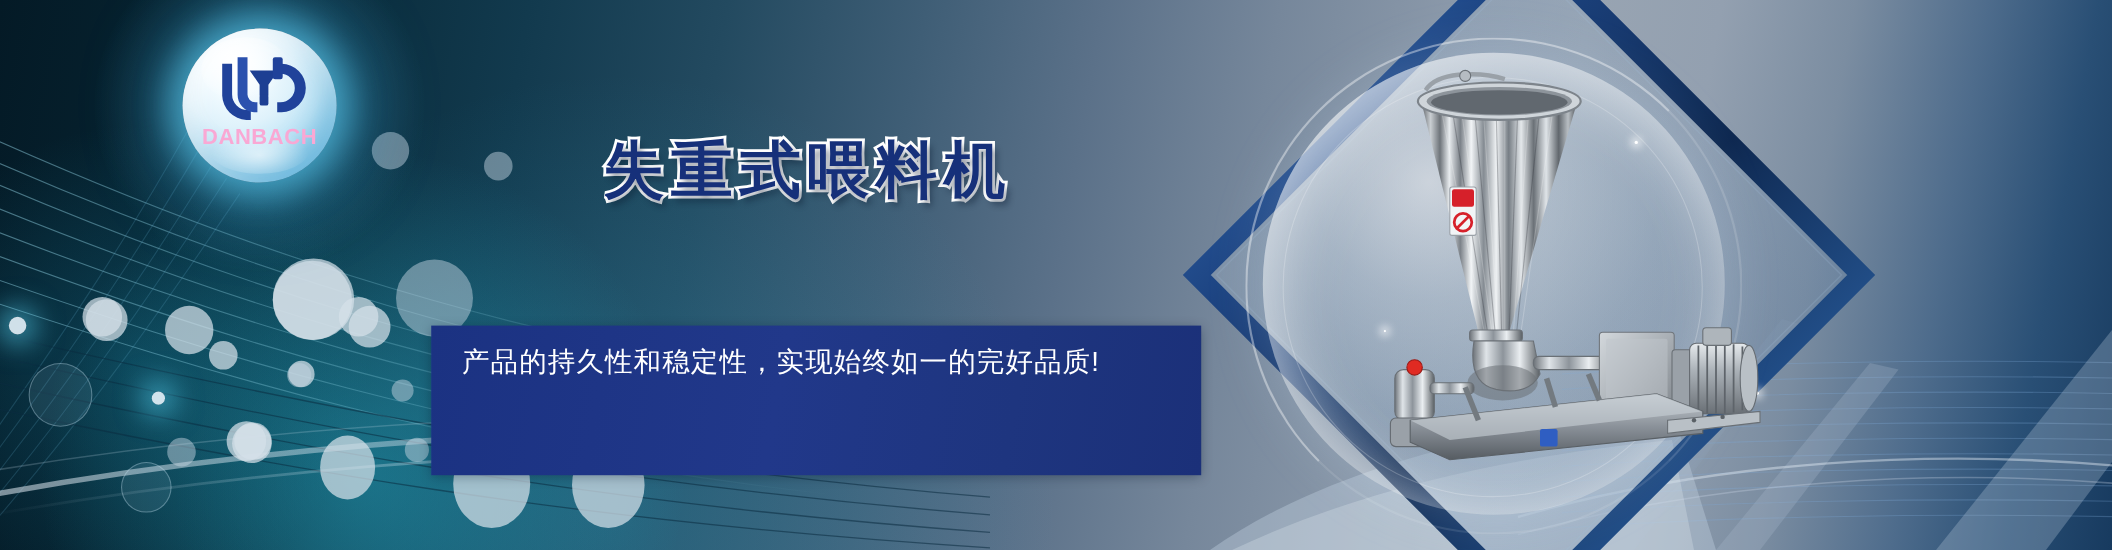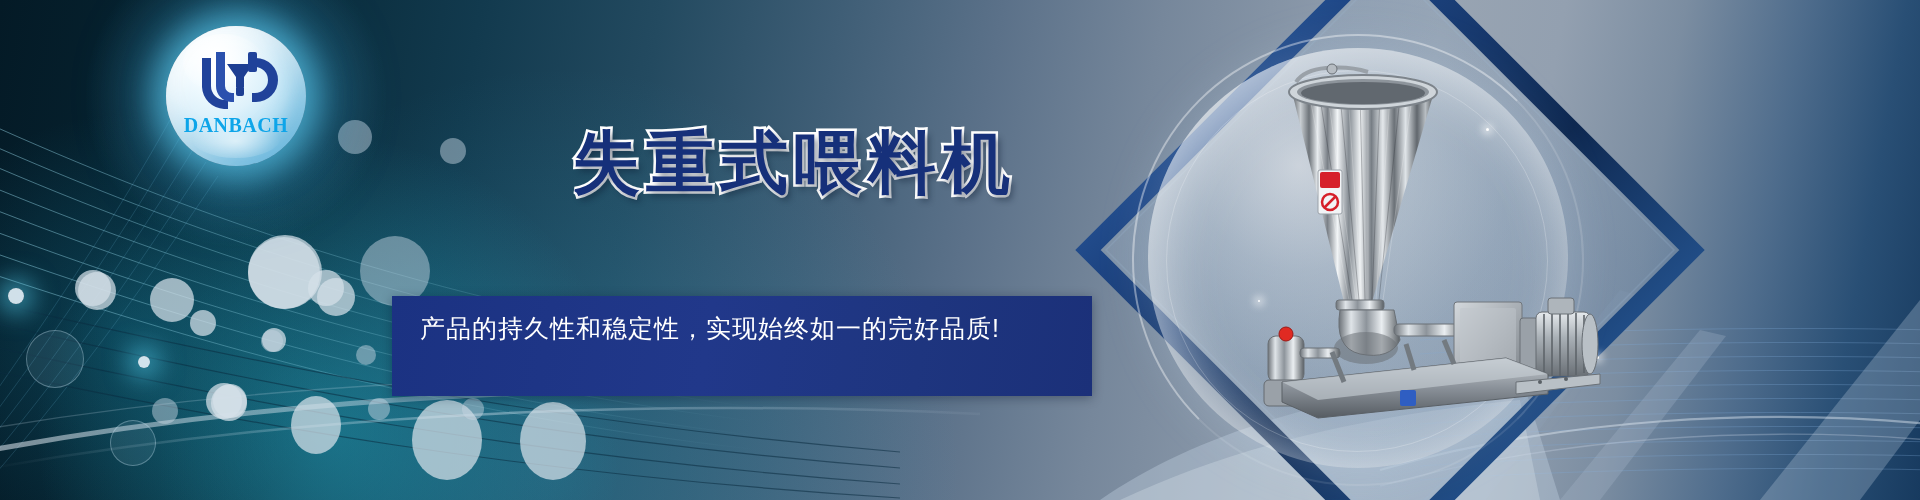--- a/index.html
+++ b/index.html
@@ -78,40 +78,39 @@
     position:absolute;left:12%;top:6%;width:58%;height:42%;border-radius:50%;
     background:radial-gradient(ellipse at 40% 35%, rgba(255,255,255,.95), rgba(255,255,255,0) 70%);
   }
   .logo-sheen2{
     position:absolute;left:18%;bottom:6%;width:64%;height:30%;border-radius:50%;
     background:radial-gradient(ellipse at 50% 60%, rgba(255,255,255,.55), rgba(255,255,255,0) 70%);
   }
   .logo-mark{position:absolute;left:26px;top:24px;width:88px;height:62px;}
   .logo-text{
     position:absolute;left:0;right:0;top:88px;text-align:center;
-    color:#0ea5e9;font-weight:bold;font-size:20px;letter-spacing:.5px;
-    font-family:Liberation Serif, serif;
+    color:#f9a8d4;font-weight:bold;font-size:20px;letter-spacing:.5px;
+    font-family:Liberation Sans, sans-serif;
   }
 
   
   .title{
     position:absolute;left:548px;top:118px;
-    font-size:68px;font-weight:bold;letter-spacing:6px;
+    font-size:56px;font-weight:bold;letter-spacing:6px;
     color:#16307a;
     font-family:"Liberation Sans","DejaVu Sans",sans-serif;
     -webkit-text-stroke:5px #ffffff;
     paint-order:stroke fill;
     text-shadow:4px 5px 6px rgba(10,25,45,.42);
     white-space:nowrap;
-    margin-left:24px;
   }
 
   
   .subbox{
-    position:absolute;left:392px;top:296px;width:700px;height:100px;
+    position:absolute;left:392px;top:296px;width:700px;height:136px;
     background:linear-gradient(100deg,#1b3282 0%,#21388a 45%,#1e357f 75%,#1b3079 100%);
     box-shadow:0 2px 10px rgba(6,18,36,.35);
   }
   .sub-cn{
     position:absolute;left:28px;top:16px;color:#ffffff;
     font-size:25px;letter-spacing:1px;white-space:nowrap;
     font-family:"Liberation Sans","DejaVu Sans",sans-serif;
   }
   .sub-en{
     position:absolute;left:28px;top:62px;color:#f2f6fb;

